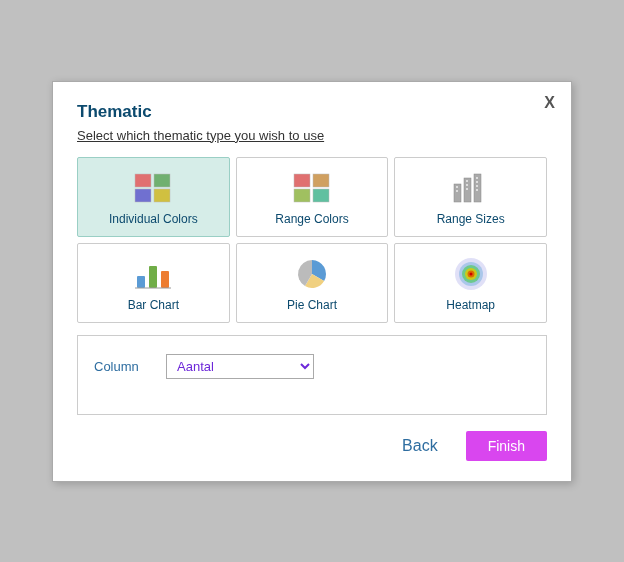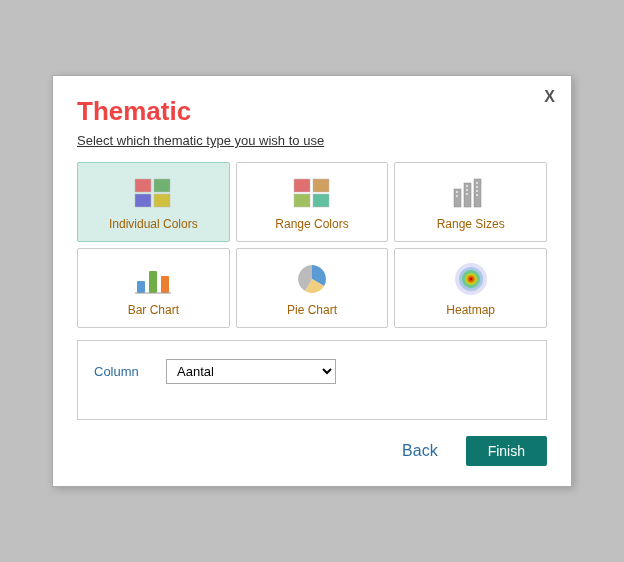--- a/index.html
+++ b/index.html
@@ -14,23 +14,23 @@
     }
     .dialog {
       background: #fff;
       border: 1px solid #aaa;
       width: 520px;
       padding: 20px 24px 20px 24px;
       position: relative;
       box-shadow: 2px 2px 8px rgba(0,0,0,0.2);
     }
     .dialog-title {
-      font-size: 26px;
+      font-size: 17px;
       font-weight: bold;
-      color: #ef4444;
+      color: #0c4a6e;
       margin-bottom: 6px;
     }
     .dialog-subtitle {
       font-size: 13px;
       color: #333;
       margin-bottom: 14px;
       text-decoration: underline;
     }
     .close-btn {
       position: absolute;
@@ -60,21 +60,21 @@
       cursor: pointer;
       background: #fff;
       min-height: 80px;
     }
     .tile.selected {
       background: #d6ede8;
       border: 1px solid #9acfc5;
     }
     .tile-label {
       font-size: 12px;
-      color: #a16207;
+      color: #0c4a6e;
       margin-top: 6px;
       text-align: center;
     }
     .tile-icon {
       width: 44px;
       height: 36px;
       display: flex;
       align-items: center;
       justify-content: center;
     }
@@ -93,39 +93,39 @@
       font-size: 13px;
       color: #2e6da0;
       min-width: 60px;
     }
     .column-select {
       font-size: 13px;
       border: 1px solid #aaa;
       padding: 3px 24px 3px 6px;
       background: #fff;
       appearance: auto;
-      width: 170px;
-      color: #000000;
+      width: 148px;
+      color: #6d28d9;
     }
     .footer {
       display: flex;
       justify-content: flex-end;
       gap: 10px;
       margin-top: 8px;
     }
     .btn-back {
       background: none;
       border: none;
       color: #2e6da0;
       font-size: 16px;
       cursor: pointer;
       padding: 6px 18px;
     }
     .btn-finish {
-      background: #0f766e;
+      background: #d946ef;
       color: #fff;
       border: none;
       font-size: 14px;
       padding: 7px 22px;
       cursor: pointer;
       border-radius: 2px;
     }
 
     
     svg { display: block; }

